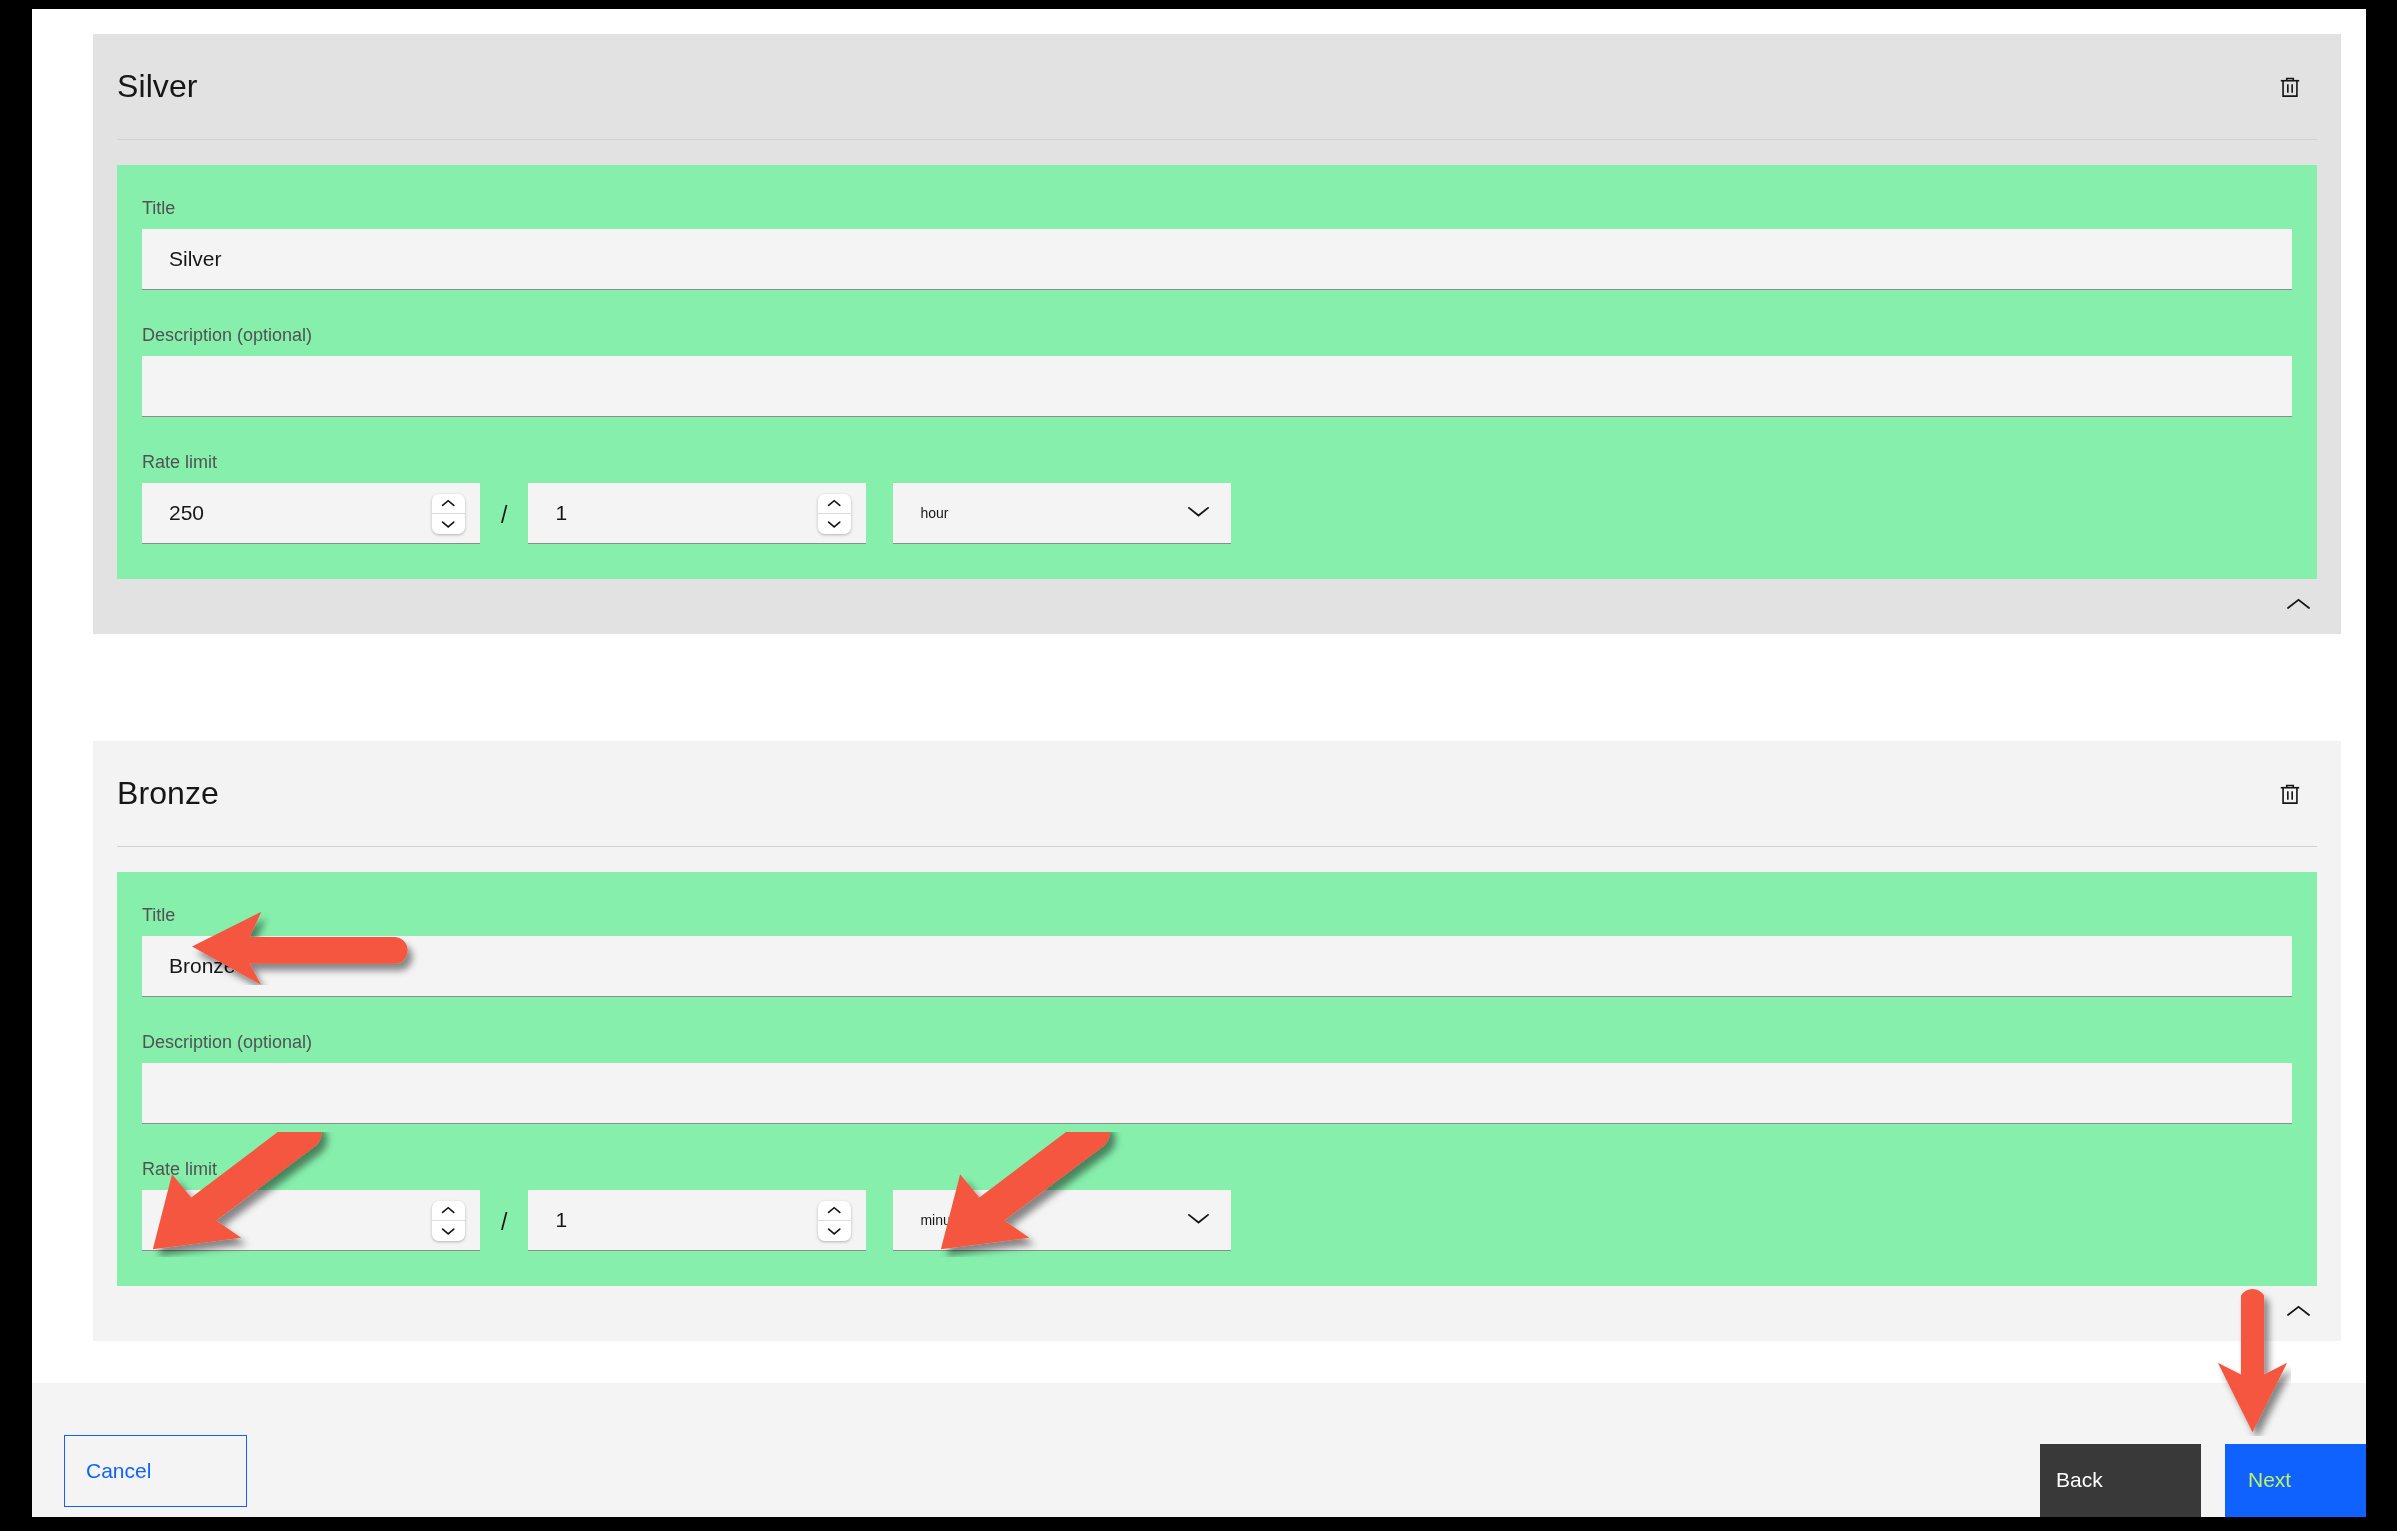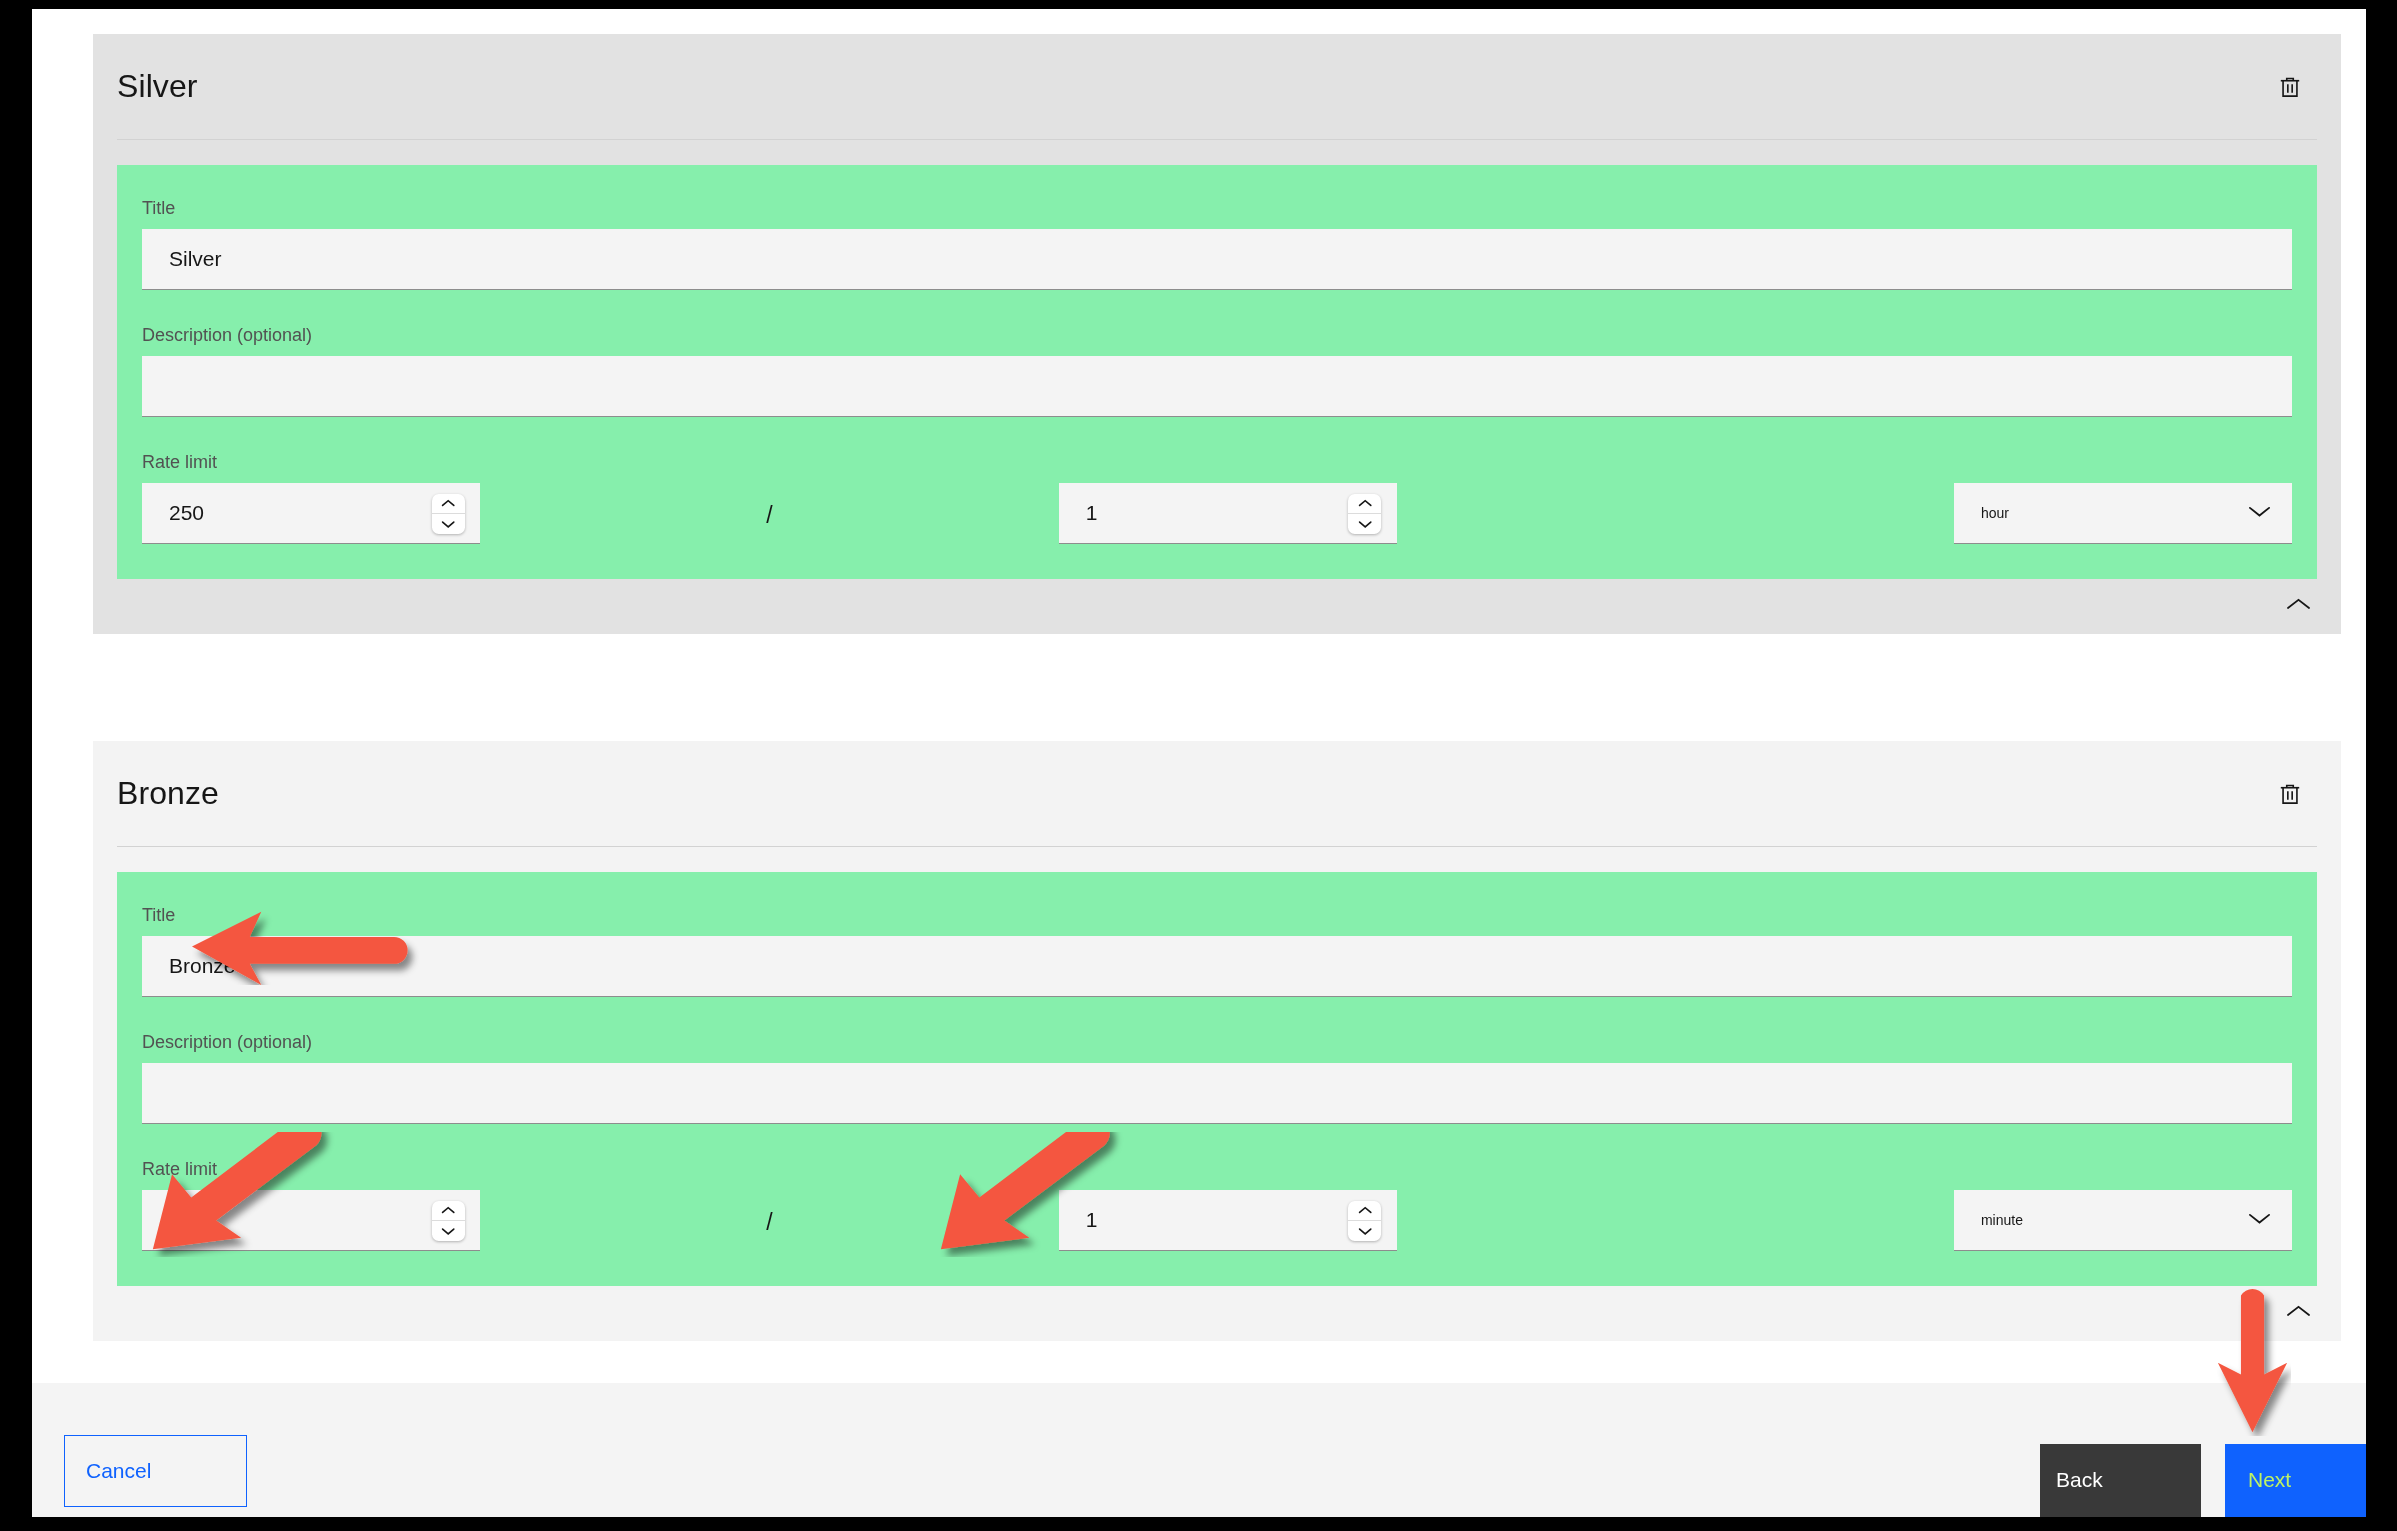--- a/index.html
+++ b/index.html
@@ -113,21 +113,20 @@
   }
   .text-input::placeholder { color: #a8a8a8; }
 
   .field-block { margin-bottom: 35px; }
   .field-block:last-child { margin-bottom: 0; }
 
   
   .rate-row {
     display: flex;
     align-items: flex-end;
-    justify-content: space-between;
   }
   .num-wrap {
     position: relative;
     width: 338px;
     height: 61px;
   }
   .num-input {
     width: 100%;
     height: 61px;
     background: #f4f4f4;

